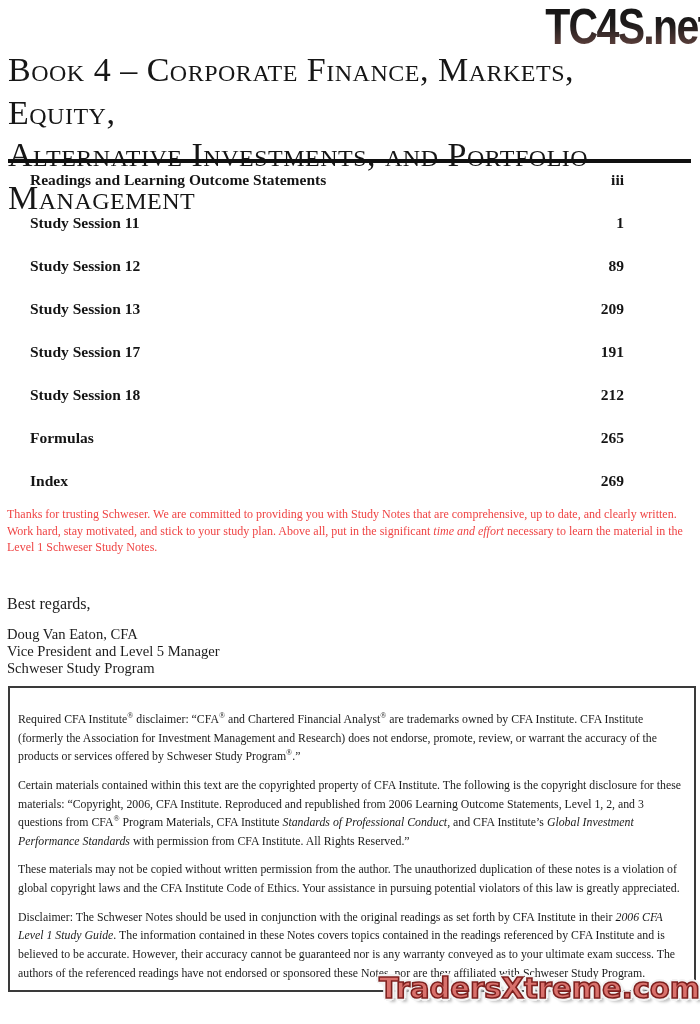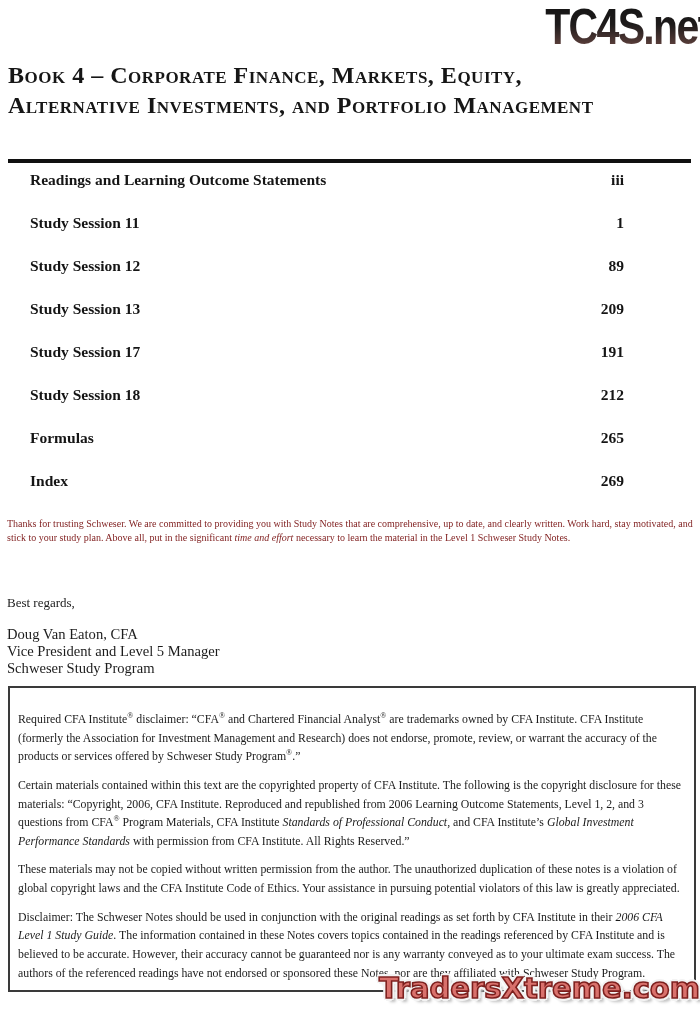--- a/index.html
+++ b/index.html
@@ -19,24 +19,24 @@
     font-weight:bold; font-size:50px; line-height:1;
     letter-spacing:-2px;
     transform:scaleX(.82); transform-origin:right top;
     background:linear-gradient(180deg,#141414 0%,#1e1b1b 45%,#6e4a45 100%);
     -webkit-background-clip:text; background-clip:text;
     color:transparent;
   }
 
   
   .title{
-    position:absolute; left:8px; top:60px; width:660px;
+    position:absolute; left:8px; top:49px; width:660px;
     font-variant:small-caps;
-    font-weight:bold;
-    font-size:24px; line-height:1.25;
+    font-weight:normal;
+    font-size:34px; line-height:1.25;
     letter-spacing:.5px;
     color:#161616;
   }
 
   
   .rule{
     position:absolute; left:8px; top:159px; width:683px; height:4px;
     background:#101010;
   }
 
@@ -61,27 +61,27 @@
     color:#c2232b;
     text-shadow:
       -3px 0 0 #fff, 3px 0 0 #fff, 0 -3px 0 #fff, 0 3px 0 #fff,
       -2px -2px 0 #fff, 2px -2px 0 #fff, -2px 2px 0 #fff, 2px 2px 0 #fff,
       5px 5px 2px #c9c9c9;
     white-space:nowrap;
   }
 
   
   .letter-intro{
-    position:absolute; left:7px; top:517px; width:688px;
-    font-size:10px; line-height:1.38;
-    color:#7f1d1d;
+    position:absolute; left:7px; top:506px; width:688px;
+    font-size:12px; line-height:1.38;
+    color:#ef4444;
   }
   .letter-closing{
     position:absolute; left:7px; top:595px;
-    font-size:13px;
+    font-size:16px;
   }
   .signature{
     position:absolute; left:7px; top:626px;
     font-size:14.6px; line-height:1.18;
   }
 
   
   .disc-box{
     position:absolute; left:8px; top:686px; width:668px;
     border:2px solid #3a3a3a;

